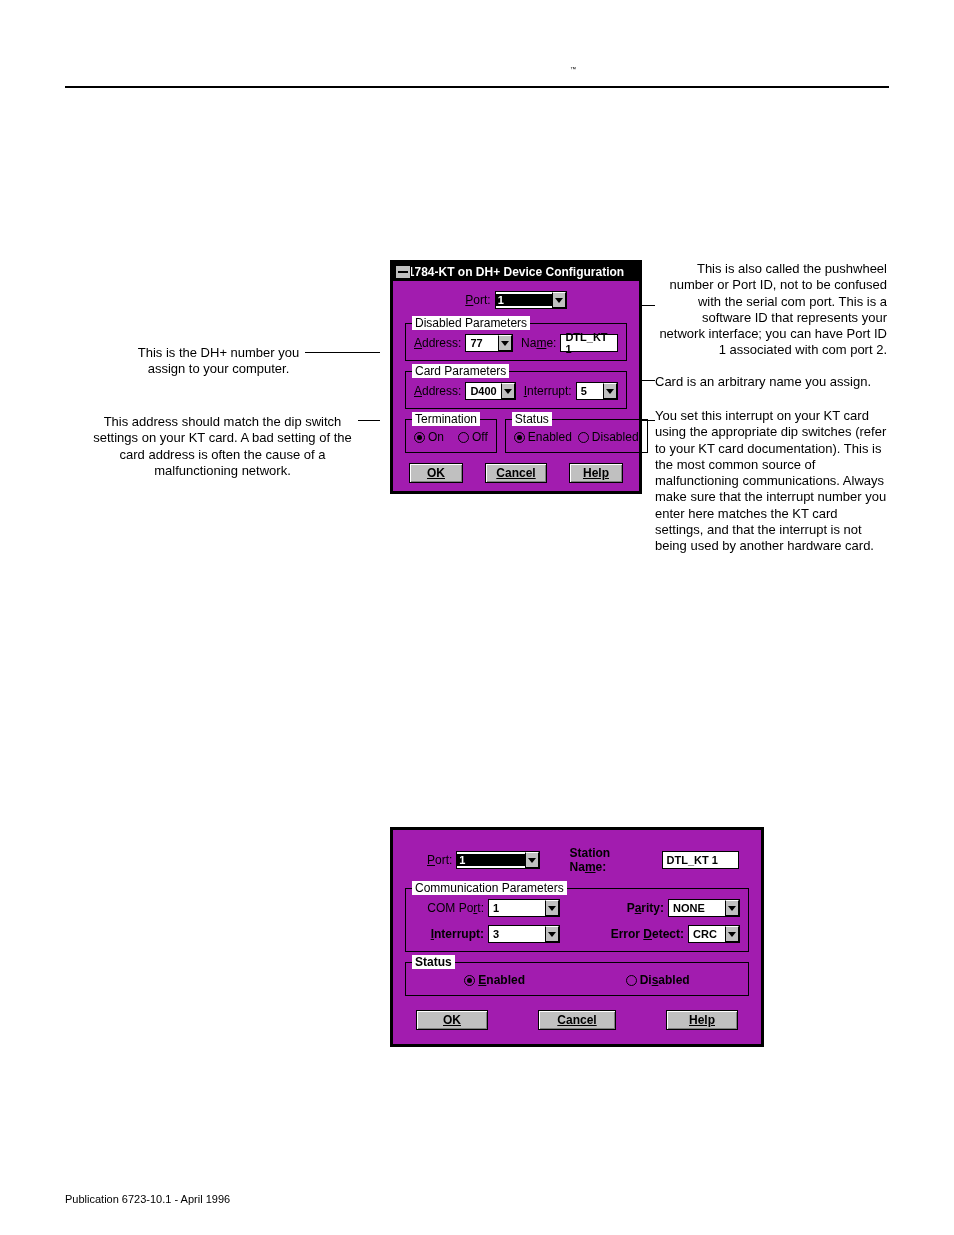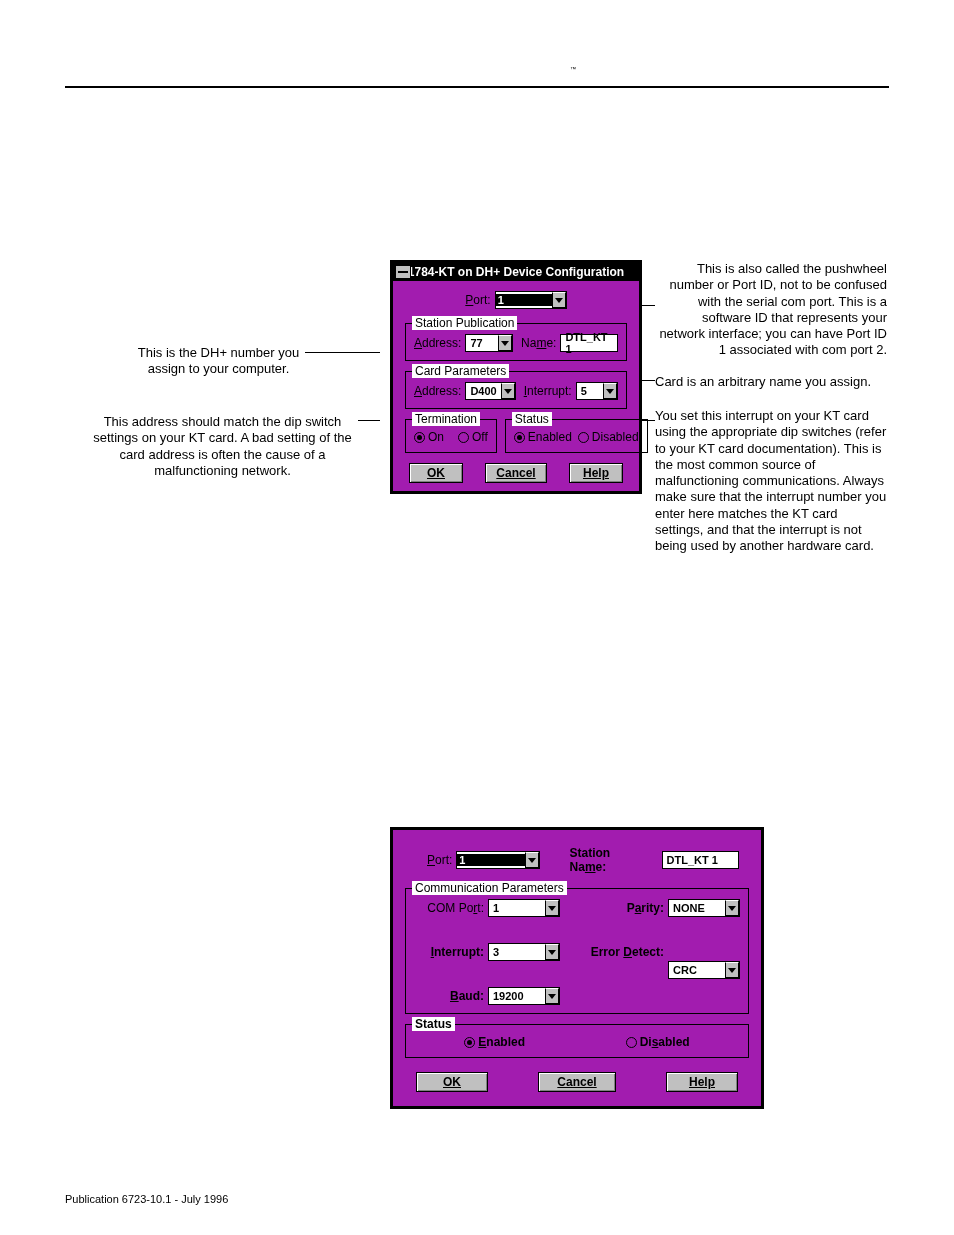--- a/index.html
+++ b/index.html
@@ -187,21 +187,21 @@
   <div class="body">
     <div class="row center gap4">
       <span class="label"><span class="u">P</span>ort:</span>
       <span class="combo highlighted" style="width:72px;">
         <span class="val">1</span>
         <span class="arrow"></span>
       </span>
     </div>
 
     <div class="groupbox mt14">
-      <span class="legend">Station Publication</span>
+      <span class="legend">Disabled Parameters</span>
       <div class="row gap4">
         <span class="label"><span class="u">A</span>ddress:</span>
         <span class="combo" style="width:50px;">
           <span class="val">77</span>
           <span class="arrow"></span>
         </span>
         <span style="flex:1"></span>
         <span class="label">Na<span class="u">m</span>e:</span>
         <span class="text-input" style="width:60px;">DTL_KT 1</span>
       </div>
@@ -297,29 +297,22 @@
         </span>
       </div>
       <div class="row gap4 mt8">
         <span class="label" style="width:70px; text-align:right; font-weight:bold;"><span class="u">I</span>nterrupt:</span>
         <span class="combo" style="width:72px;">
           <span class="val">3</span>
           <span class="arrow"></span>
         </span>
         <span style="flex:1"></span>
         <span class="label" style="font-weight:bold;">Error <span class="u">D</span>etect:</span>
-        <span class="combo" style="width:72px;margin-top:36px;">
+        <span class="combo" style="width:52px;">
           <span class="val">CRC</span>
-          <span class="arrow"></span>
-        </span>
-      </div>
-      <div class="row gap4 mt8">
-        <span class="label" style="width:70px; text-align:right; font-weight:bold;"><span class="u">B</span>aud:</span>
-        <span class="combo" style="width:72px;">
-          <span class="val">19200</span>
           <span class="arrow"></span>
         </span>
       </div>
     </div>
 
     <div class="groupbox mt10">
       <span class="legend" style="font-weight:bold;">Status</span>
       <div class="row" style="justify-content:space-around;">
         <span class="radio checked">
             <span class="dot"></span>
@@ -339,13 +332,13 @@
       <span class="btn" style="width:78px;">
           <span class="u">Cancel</span>
         </span>
       <span class="btn" style="width:72px;">
           <span class="u">Help</span>
         </span>
     </div>
   </div>
 </div>
 
-<div class="footer">Publication 6723-10.1 - July 1996</div>
+<div class="footer">Publication 6723-10.1 - April 1996</div>
 
 </body></html>

